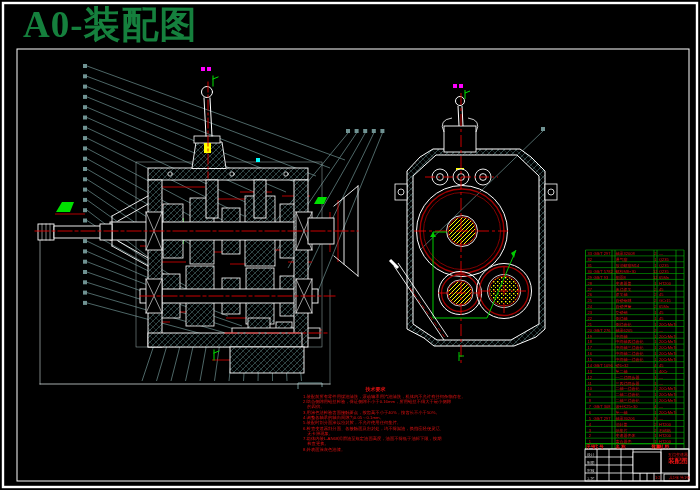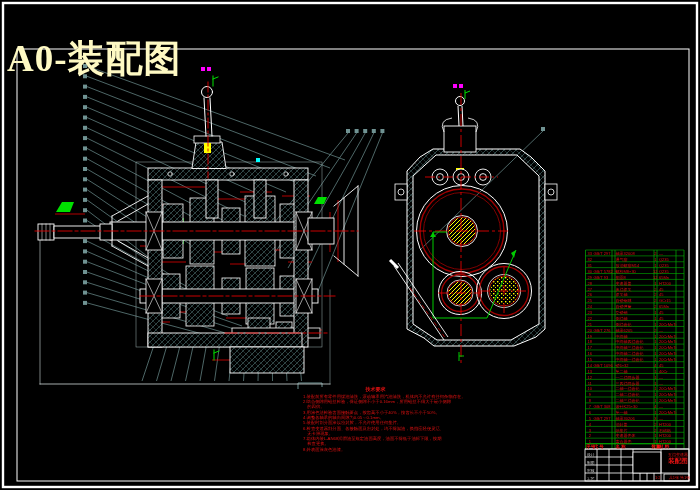--- a/index.html
+++ b/index.html
@@ -1,21 +1,21 @@
 <!DOCTYPE html>
 <html><head>
 <meta charset="utf-8">
 <style>
   html,body{margin:0;padding:0;background:#000;}
   #canvas{position:relative;width:700px;height:490px;background:#000;overflow:hidden;
           font-family:"Liberation Sans",sans-serif;}
   #drawing-svg{position:absolute;left:0;top:0;}
   .hud{position:absolute;}
-  #main-title{left:7px;top:0px;font-family:"Liberation Serif",serif;font-weight:bold;
-              font-size:37px;color:#fef9c3;letter-spacing:1px;white-space:nowrap;margin-top:34px;}
+  #main-title{left:23px;top:0px;font-family:"Liberation Serif",serif;font-weight:bold;
+              font-size:37px;color:#15803d;letter-spacing:1px;white-space:nowrap;}
   
   #tech-block{left:303px;top:386px;width:340px;transform:scale(.5);transform-origin:0 0;color:#e01111;}
   #tech-heading{text-align:center;width:290px;font-size:10px;font-weight:bold;margin-bottom:1px;}
   .tr-line{font-size:8.6px;line-height:10.6px;white-space:nowrap;}
   
   #parts-rows{left:586px;top:250.5px;width:196px;transform:scale(.5);transform-origin:0 0;color:#dd1010;}
   .prow{display:flex;height:11.76px;line-height:11.7px;font-size:8px;overflow:hidden;white-space:nowrap;}
   .prow .cs{width:15px;text-align:center;}
   .prow .cc{width:44px;}
   .prow .cn{width:72px;}

